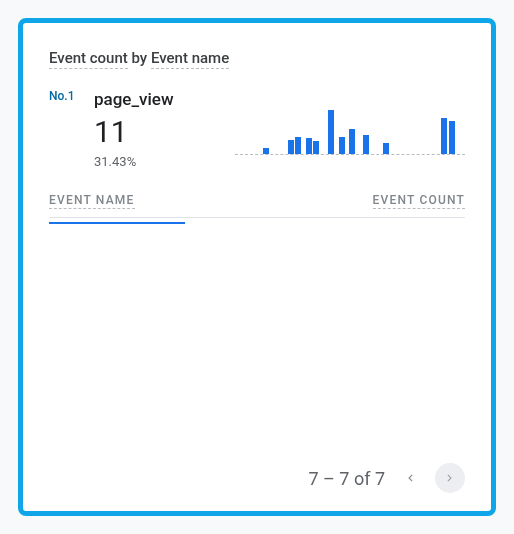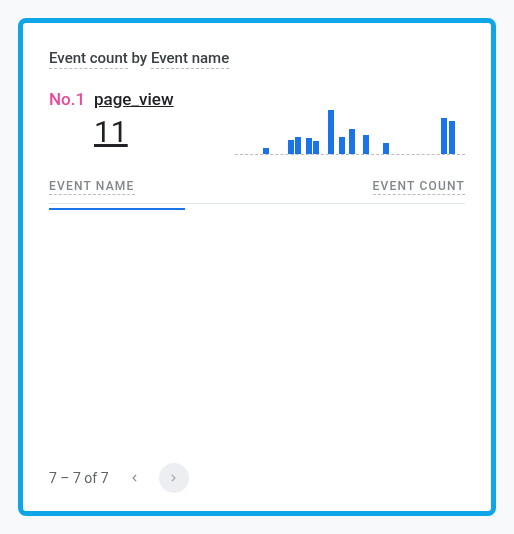--- a/index.html
+++ b/index.html
@@ -30,43 +30,43 @@
   .dotted {
     border-bottom: 1px dashed #b8bcc2;
     padding-bottom: 1px;
   }
   .top-row {
     display: flex;
     align-items: flex-start;
     margin-top: 22px;
   }
   .rank {
-    font-size: 17px;
-    font-weight: 500;
-    color: #ec4899;
+    font-size: 12px;
+    font-weight: 500;
+    color: #0369a1;
     width: 45px;
   }
   .top-event {
     font-size: 17px;
     font-weight: 500;
     color: #202124;
   }
   .count {
     font-size: 30px;
     font-weight: 400;
     color: #202124;
     margin-top: 6px;
     line-height: 1.1;
   }
   .pct {
     font-size: 13px;
     color: #5f6368;
     margin-top: 6px;
   }
-  .summary-left { flex: 0 0 auto; text-decoration: underline; }
+  .summary-left { flex: 0 0 auto; }
   .spark-wrap {
     flex: 1;
     display: flex;
     align-items: flex-end;
     justify-content: flex-end;
     height: 66px;
   }
   .spark {
     width: 230px;
     height: 46px;
@@ -104,22 +104,23 @@
   .underline-accent {
     width: 136px;
     height: 2px;
     background: #1a73e8;
     margin-top: 4px;
   }
   .filler { flex: 1; }
   .pager {
     display: flex;
     align-items: center;
+    justify-content: flex-end;
     gap: 10px;
-    font-size: 14px;
+    font-size: 18px;
     color: #5f6368;
     padding-top: 10px;
   }
   .nav-btn {
     width: 30px;
     height: 30px;
     border-radius: 50%;
     display: flex;
     align-items: center;
     justify-content: center;
@@ -141,20 +142,21 @@
     <span class="dotted">Event count</span>
     <span>by</span>
     <span class="dotted">Event name</span>
   </div>
 
   <div class="top-row">
     <div class="rank">No.1</div>
     <div class="summary-left">
       <div class="top-event">page_view</div>
       <div class="count">11</div>
+      <div class="pct">31.43%</div>
     </div>
     <div class="spark-wrap">
       <div class="spark" id="spark">
           <div class="bar" style="left: 28px; height: 6px;"></div>
           <div class="bar" style="left: 53px; height: 14px;"></div>
           <div class="bar" style="left: 60px; height: 17px;"></div>
           <div class="bar" style="left: 71px; height: 16px;"></div>
           <div class="bar" style="left: 78px; height: 13px;"></div>
           <div class="bar" style="left: 93px; height: 44px;"></div>
           <div class="bar" style="left: 104px; height: 17px;"></div>

